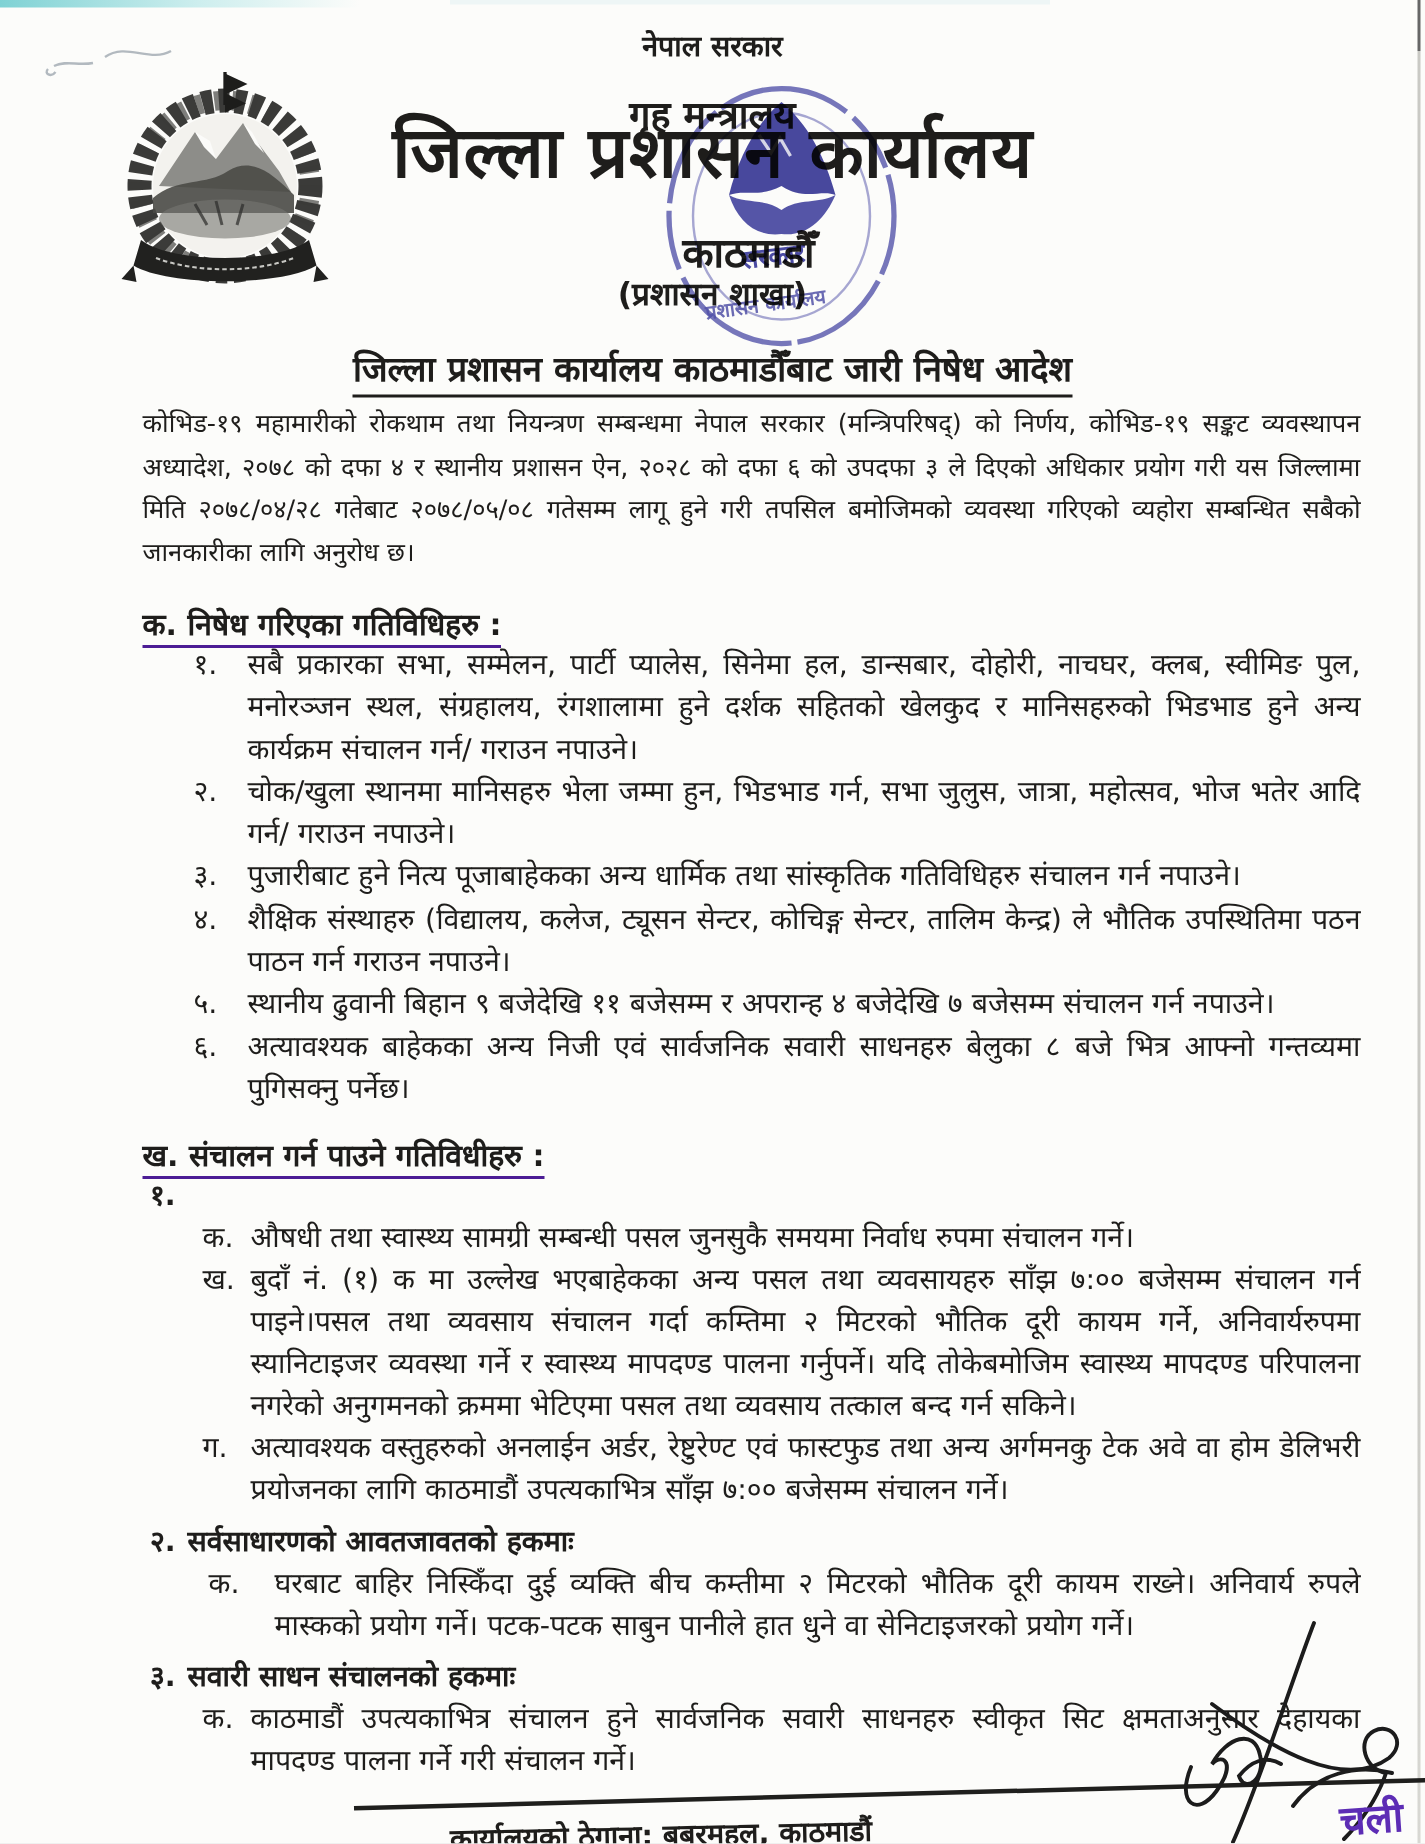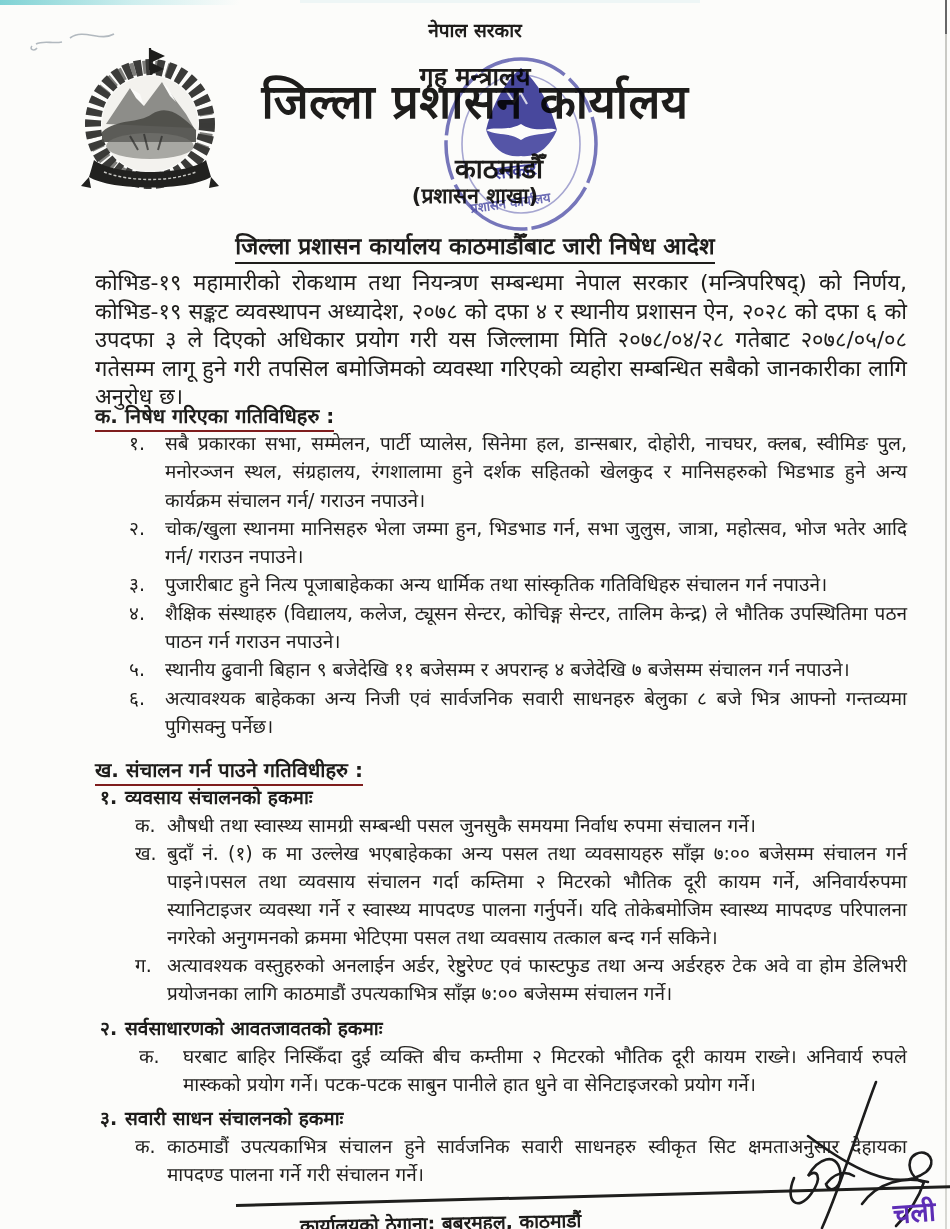--- a/index.html
+++ b/index.html
@@ -23,23 +23,23 @@
   .office{top:68px;font-size:47px;font-weight:700;letter-spacing:.5px;}
   .district{top:149px;font-size:27px;font-weight:700;padding-left:24px;}
   .branch{top:181px;font-size:21px;font-weight:700;}
   .emblem{position:absolute;left:70px;top:40px;}
   .stamp{position:absolute;left:436px;top:50px;mix-blend-mode:multiply;opacity:.92;}
   
   .doc-title{position:absolute;top:229px;left:0;width:100%;text-align:center;
     font-size:23px;font-weight:700;}
   .doc-title span{border-bottom:2.5px solid #1e1d1b;padding-bottom:3px;}
   .intro{position:absolute;top:269px;left:95px;width:812px;
-    font-size:22px;line-height:28.5px;text-align:justify;font-weight:500;margin:0;}
+    font-size:17px;line-height:28.5px;text-align:justify;font-weight:500;margin:0;}
   .sec-h{position:absolute;left:95px;font-size:20px;font-weight:700;white-space:nowrap;}
-  .sec-h span{border-bottom:2px solid #7f1d1d;padding-bottom:2px;}
+  .sec-h span{border-bottom:2px solid #4c1d95;padding-bottom:2px;}
   .sec-a-h{top:402px;}
   .sec-b-h{top:756px;}
   .list-a{position:absolute;left:95px;top:429px;width:812px;}
   .item{display:flex;font-size:19px;line-height:28.3px;font-weight:500;}
   .item .n{flex:0 0 70px;padding-left:34px;box-sizing:border-box;}
   .item .t{flex:1;text-align:justify;}
   .secb{position:absolute;left:95px;top:783px;width:812px;
     font-size:19px;line-height:28px;font-weight:500;}
   .g-title{display:flex;font-weight:600;}
   .g-title .gn{flex:0 0 30px;padding-left:5px;box-sizing:border-box;}
@@ -137,33 +137,32 @@
     </div>
   </div>
 
   <div class="sec-h sec-b-h">
     <span>ख. संचालन गर्न पाउने गतिविधीहरु :</span>
   </div>
   <div class="secb">
 
     <div class="g-title">
       <span class="gn">१.</span>
-      <span>व्यवसाय संचालनको हकमाः</span>
     </div>
     <div class="sub">
       <span class="sn">क.</span>
       <span class="st">औषधी तथा स्वास्थ्य सामग्री सम्बन्धी पसल जुनसुकै समयमा निर्वाध रुपमा संचालन गर्ने।</span>
     </div>
     <div class="sub">
       <span class="sn">ख.</span>
       <span class="st">बुदाँ नं. (१) क मा उल्लेख भएबाहेकका अन्य पसल तथा व्यवसायहरु साँझ ७:०० बजेसम्म संचालन गर्न पाइने।पसल तथा व्यवसाय संचालन गर्दा कम्तिमा २ मिटरको भौतिक दूरी कायम गर्ने, अनिवार्यरुपमा स्यानिटाइजर व्यवस्था गर्ने र स्वास्थ्य मापदण्ड पालना गर्नुपर्ने। यदि तोकेबमोजिम स्वास्थ्य मापदण्ड परिपालना नगरेको अनुगमनको क्रममा भेटिएमा पसल तथा व्यवसाय तत्काल बन्द गर्न सकिने।</span>
     </div>
     <div class="sub">
       <span class="sn">ग.</span>
-      <span class="st">अत्यावश्यक वस्तुहरुको अनलाईन अर्डर, रेष्टुरेण्ट एवं फास्टफुड तथा अन्य अर्डरहरु टेक अवे वा होम डेलिभरी प्रयोजनका लागि काठमाडौं उपत्यकाभित्र साँझ ७:०० बजेसम्म संचालन गर्ने।</span>
+      <span class="st">अत्यावश्यक वस्तुहरुको अनलाईन अर्डर, रेष्टुरेण्ट एवं फास्टफुड तथा अन्य अर्गमनकु टेक अवे वा होम डेलिभरी प्रयोजनका लागि काठमाडौं उपत्यकाभित्र साँझ ७:०० बजेसम्म संचालन गर्ने।</span>
     </div>
 
     <div class="g-title g2">
       <span class="gn">२.</span>
       <span>सर्वसाधारणको आवतजावतको हकमाः</span>
     </div>
     <div class="sub wide">
       <span class="sn">क.</span>
       <span class="st">घरबाट बाहिर निस्किँदा दुई व्यक्ति बीच कम्तीमा २ मिटरको भौतिक दूरी कायम राख्ने। अनिवार्य रुपले मास्कको प्रयोग गर्ने। पटक-पटक साबुन पानीले हात धुने वा सेनिटाइजरको प्रयोग गर्ने।</span>
     </div>

